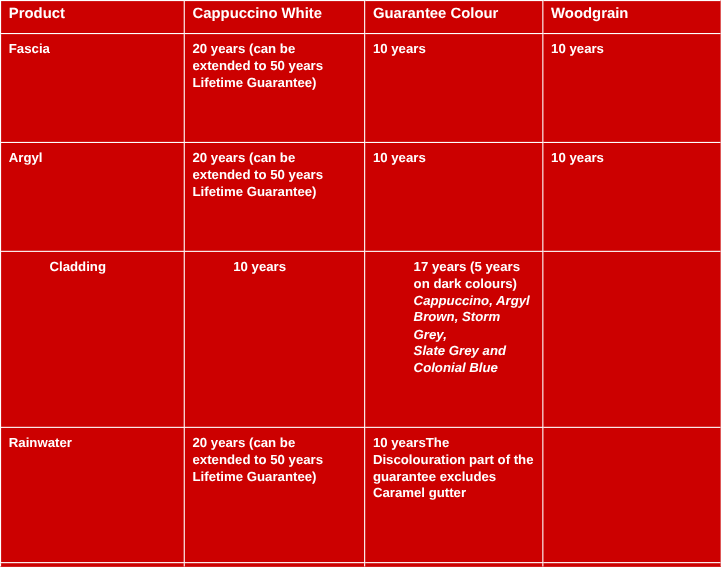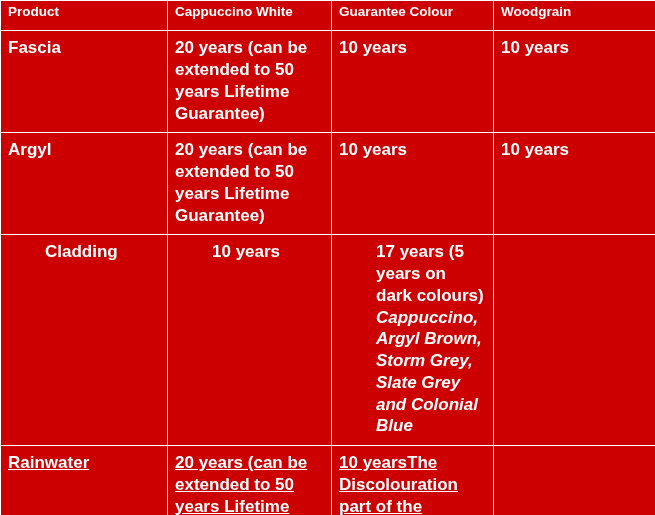--- a/index.html
+++ b/index.html
@@ -29,32 +29,32 @@
   table.guarantee-table col.c1 { width: 164px; }
   table.guarantee-table col.c2 { width: 162px; }
   table.guarantee-table col.c3 { width: 162px; }
 
   table.guarantee-table td {
     border: 1px solid #ffffff;
     vertical-align: top;
     padding: 6px 7px 8px 7px;
     color: #ffffff;
     font-weight: bold;
-    font-size: 17px;
+    font-size: 12px;
     line-height: 1.28;
     background: #CC0000;
   }
   tr.header-row td {
     padding-top: 2px;
     padding-bottom: 10px;
     font-size: 13.5px;
   }
   tr.row-fascia td, tr.row-soffit td { height: 84px; }
   tr.row-cladding td { height: 145px; padding-left: 44px; }
-  tr.row-rainwater td { height: 108px; text-decoration: underline; }
+  tr.row-rainwater td { height: 108px; }
   tr.row-geopanel td { height: 40px; }
 
   .cell-line { display: block; }
   .italic-list {
     font-style: italic;
     font-weight: bold;
     display: block;
   }
   .inline-run { display: inline; }
   .empty-cell { }

